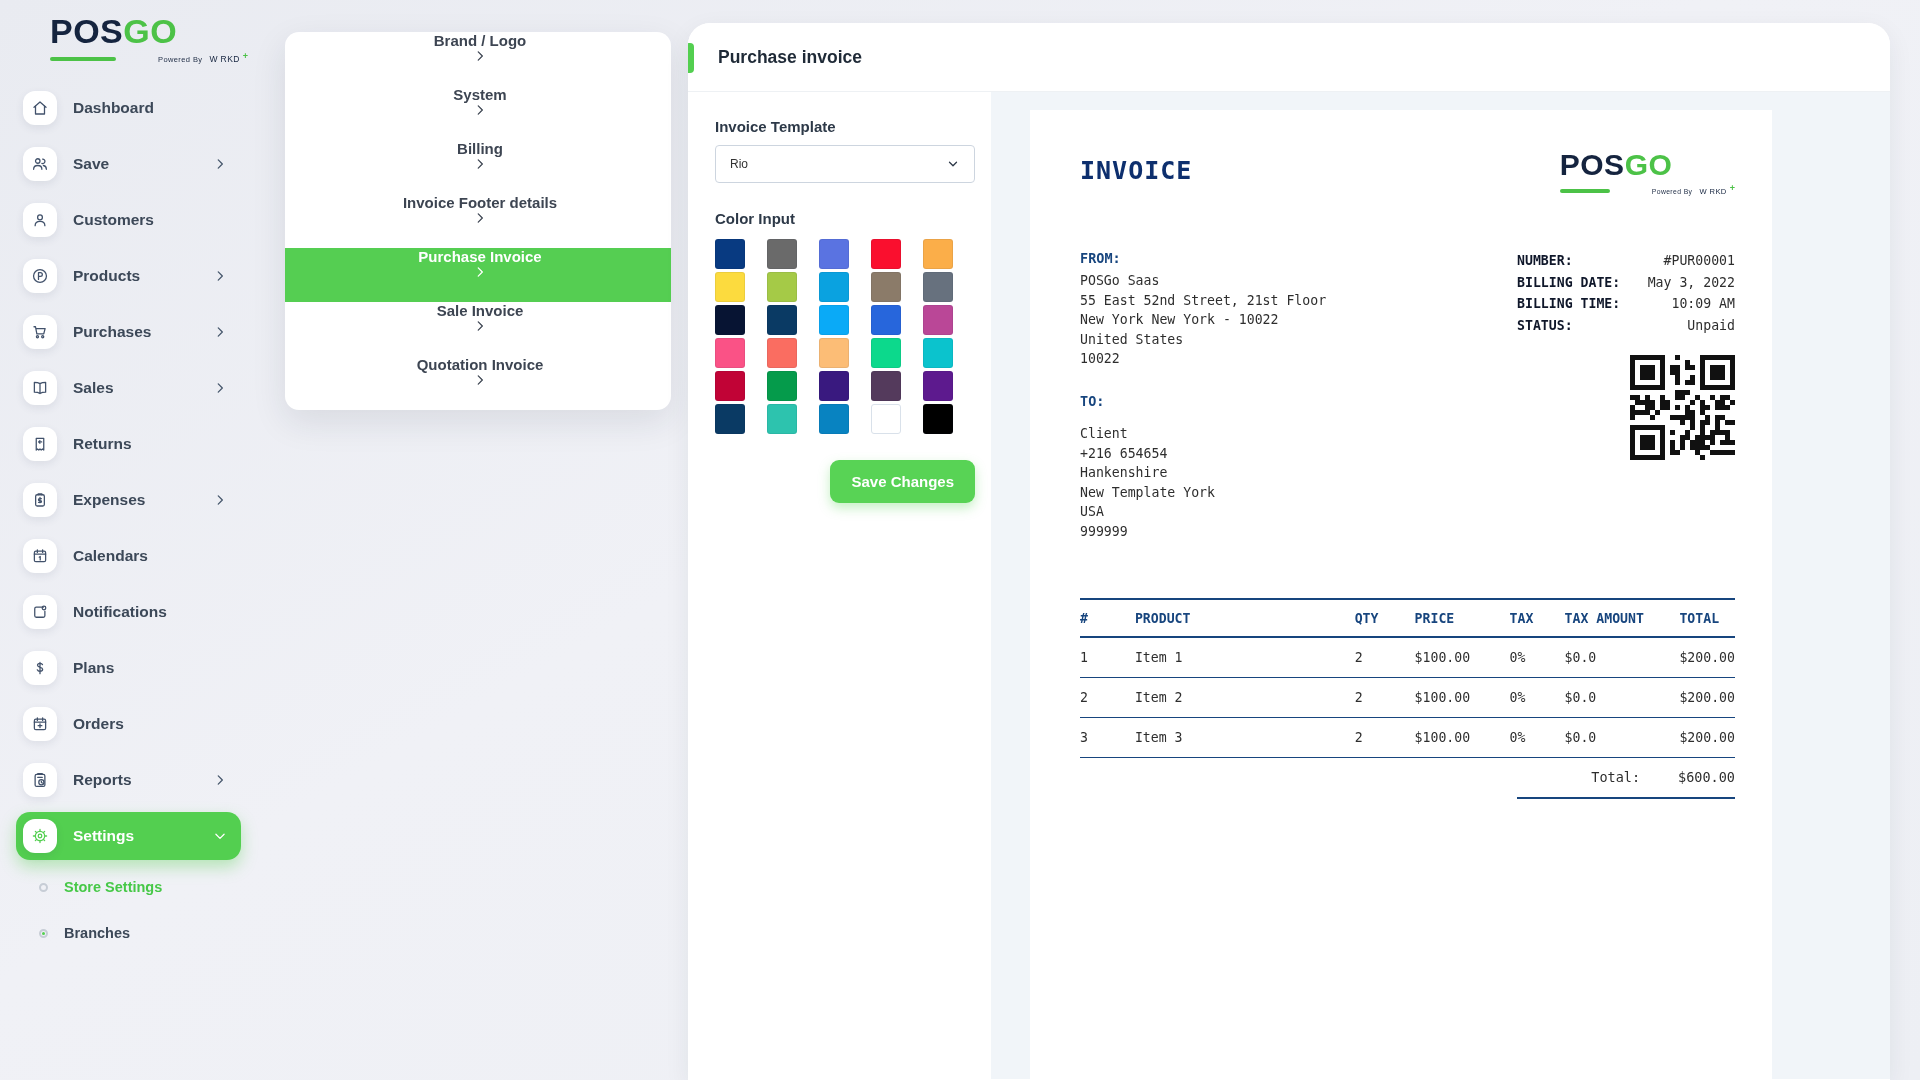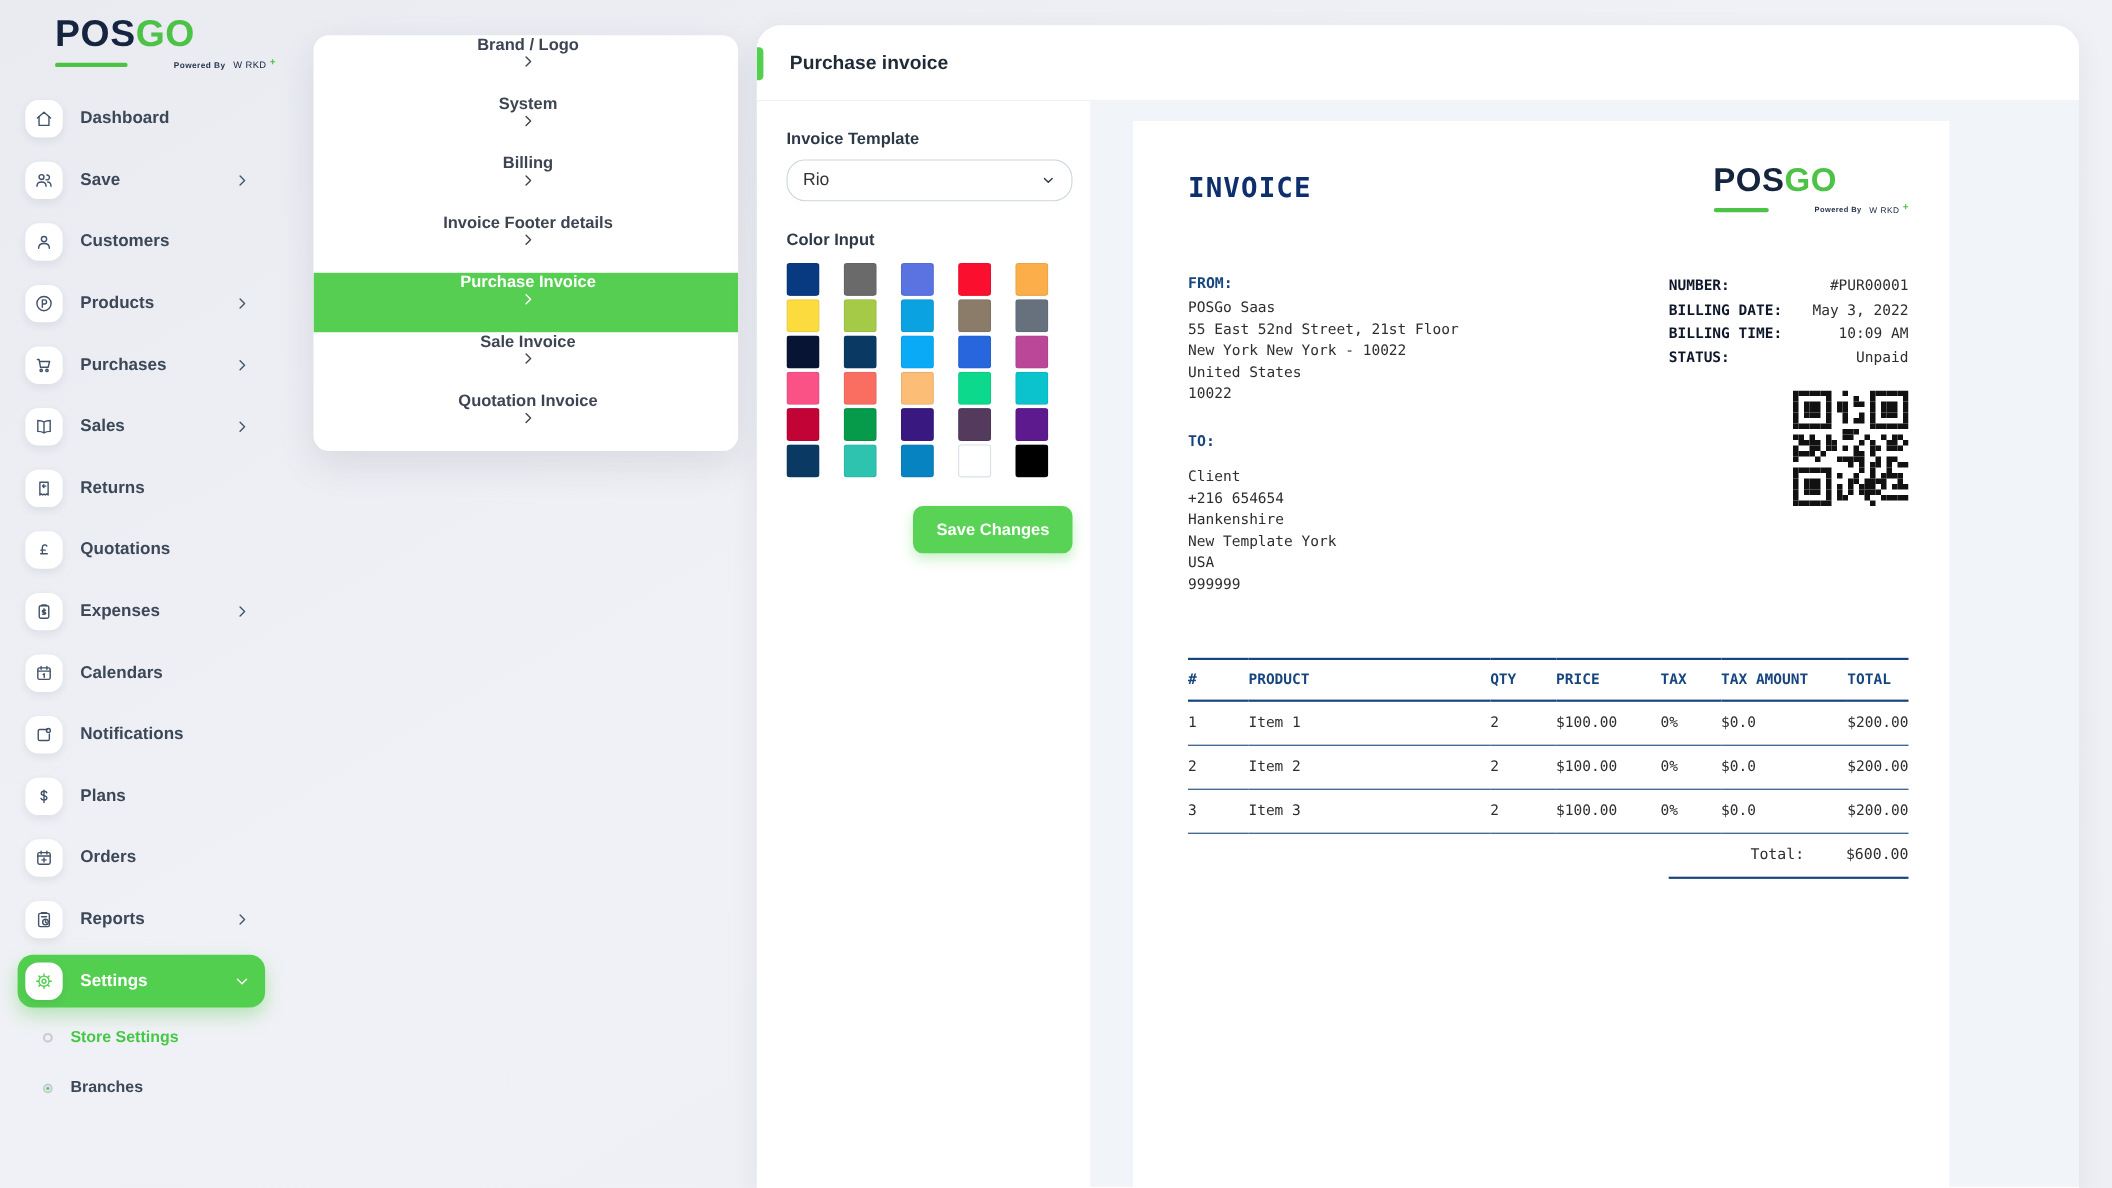--- a/index.html
+++ b/index.html
@@ -9,21 +9,21 @@
           background:linear-gradient(150deg,#e9ebf1 0%,#f0f1f6 45%,#edeff4 100%); }
 
   
   .sidebar { position:absolute; left:0; top:0; width:257px; height:1080px; }
   .brand { padding:14px 0 0 50px; }
   .brand-word { font-weight:800; font-size:34px; letter-spacing:.5px; line-height:1; }
   .brand-word .pos { color:#15243f; }
   .brand-word .go  { color:#4cc247; }
   .brand-tag { display:flex; align-items:center; gap:7px; margin-top:6px; }
   .tag-line { width:66px; height:4px; border-radius:2px; background:#4cc247; }
-  .tag-text { font-size:7.5px; font-weight:bold; color:#25324a; letter-spacing:.4px;padding-left:35px; }
+  .tag-text { font-size:7.5px; font-weight:normal; color:#25324a; letter-spacing:.4px;padding-left:35px; }
   .tag-maker { font-size:8.5px; font-weight:400; color:#15243f; letter-spacing:.4px; }
   .tag-plus { font-size:9px; font-weight:800; color:#4cc247; margin-left:-4px; transform:translateY(-3px); }
 
   nav { margin-top:16px; }
   .nav-item { height:56px; display:flex; align-items:center; padding-left:23px; cursor:pointer; }
   .icon-box { width:34px; height:34px; border-radius:12px; background:#fff; display:flex;
               align-items:center; justify-content:center; box-shadow:0 3px 8px rgba(40,60,90,.09); flex:none; }
   .icon-box svg { width:18px; height:18px; stroke:#42526b; fill:none; stroke-width:1.7;
                   stroke-linecap:round; stroke-linejoin:round; }
   .nav-label { margin-left:16px; font-size:15.5px; font-weight:600; color:#3c4858; }
@@ -63,23 +63,23 @@
                  display:flex; align-items:center; background:#fff; }
   .accent { position:absolute; left:0; top:20px; width:6px; height:30px; background:#53cf50;
             border-radius:0 4px 4px 0; }
   .page-title { font-size:17.5px; font-weight:700; color:#1f2a37; margin-left:30px; }
 
   .main-body { display:flex; height:987px; }
 
   
   .panel { width:303px; background:#fff; padding:26px 16px 0 27px; flex:none; }
   .field-label { font-size:15px; font-weight:700; color:#2d3948; margin-bottom:10px; }
-  .select { height:38px; border:1px solid #cdd5df; border-radius:17px; display:flex;
+  .select { height:38px; border:1px solid #cdd5df; border-radius:4px; display:flex;
             align-items:center; justify-content:space-between; padding:0 14px; cursor:pointer;
-            font-size:16px; color:#333; background:#fff; }
+            font-size:12px; color:#333; background:#fff; }
   .select svg { width:14px; height:14px; stroke:#2d3948; fill:none; stroke-width:2.2;
                 stroke-linecap:round; stroke-linejoin:round; }
   .color-label { margin-top:27px; }
   .swatch-grid { display:grid; grid-template-columns:repeat(5,30px); column-gap:22px; row-gap:3px; margin-top:12px; }
   .swatch { width:30px; height:30px; border-radius:3px; border:1px solid rgba(20,30,60,.07); cursor:pointer; }
   .swatch.light { border-color:#d9e1ea; }
   .save-row { display:flex; justify-content:flex-end; margin-top:26px; }
   .save-btn { background:#58d355; color:#fff; border:none; border-radius:9px; cursor:pointer;
               font-family:"Liberation Sans",sans-serif; font-size:15px; font-weight:600;
               padding:13px 21px; box-shadow:0 5px 12px rgba(88,211,85,.35); }
@@ -209,28 +209,20 @@
           </span>
         </div>
         <div class="nav-item">
           <span class="icon-box">
             <svg viewBox="0 0 24 24">
               <path d="M7 4.5h10V20l-1.7-1.3L13.6 20l-1.6-1.3L10.4 20l-1.7-1.3L7 20z"></path>
               <path d="M14.3 9.2H10.2m0 0l1.7-1.7m-1.7 1.7l1.7 1.7"></path>
             </svg>
           </span>
           <span class="nav-label">Returns</span>
-        </div>
-        <div class="nav-item">
-          <span class="icon-box">
-            <svg viewBox="0 0 24 24">
-              <path d="M15.5 7.2A3 3 0 0 0 10 8.8v7.7M8 16.5h8M8.2 12.2h5.3"></path>
-            </svg>
-          </span>
-          <span class="nav-label">Quotations</span>
         </div>
         <div class="nav-item">
           <span class="icon-box">
             <svg viewBox="0 0 24 24">
               <rect x="6.2" y="5" width="11.6" height="15" rx="2"></rect>
               <path d="M9.5 5V3.8h5V5"></path>
               <path d="M12 8.5v7M13.8 10.3h-2.6a1.2 1.2 0 0 0 0 2.4h1.6a1.2 1.2 0 0 1 0 2.4H10"></path>
             </svg>
           </span>
           <span class="nav-label">Expenses</span>

